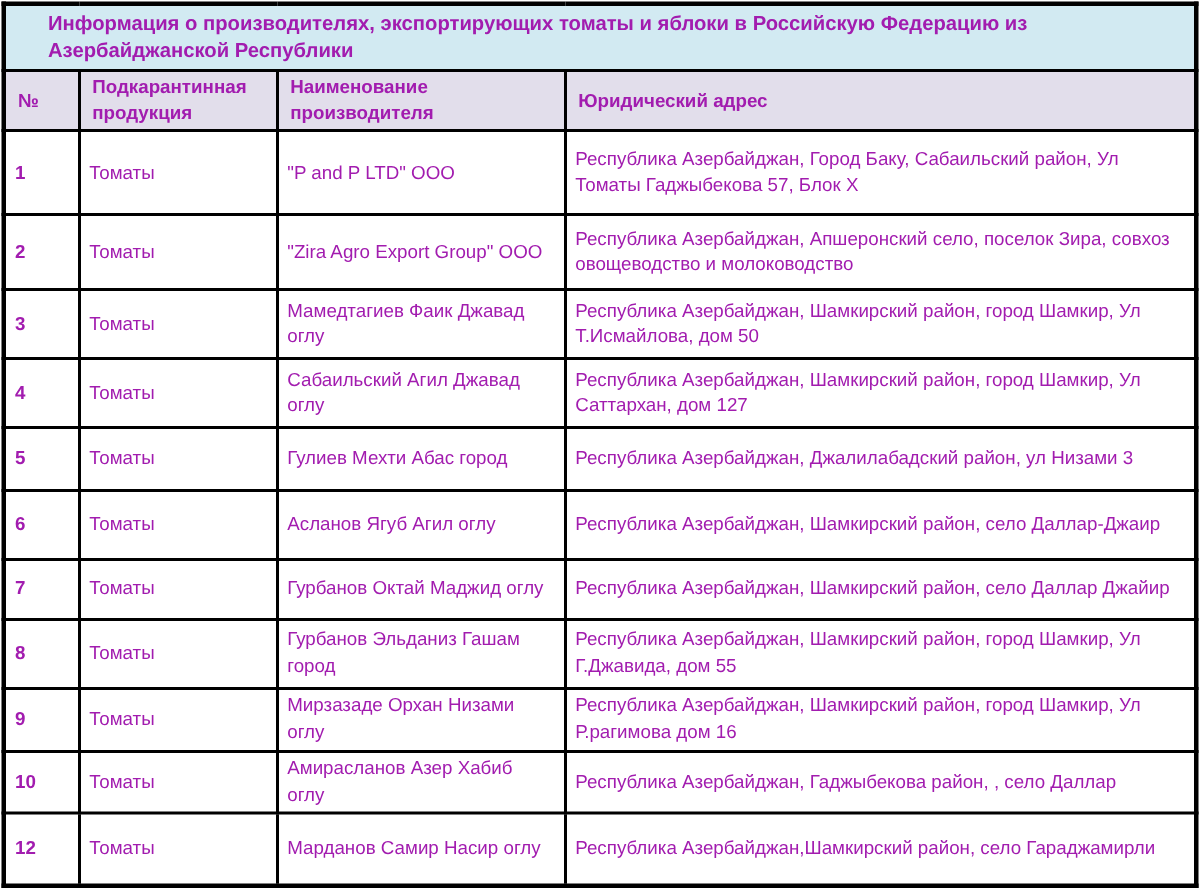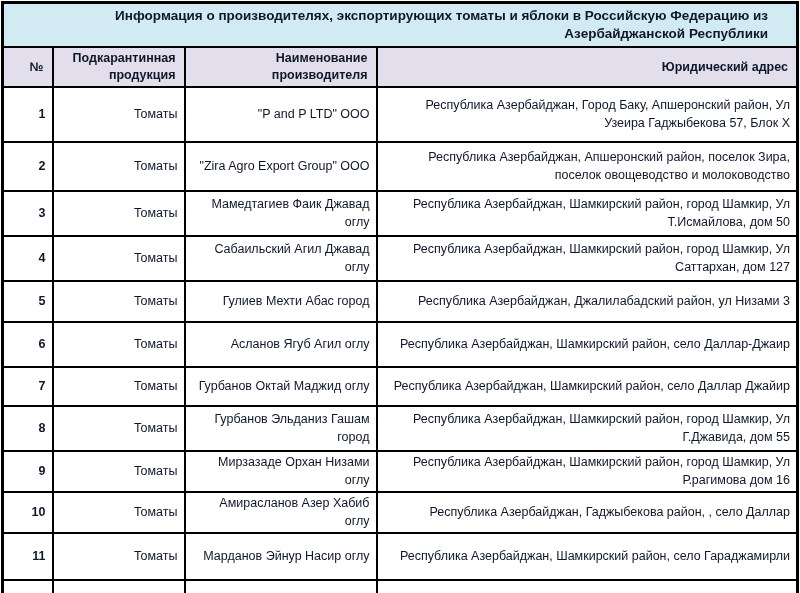--- a/index.html
+++ b/index.html
@@ -21,23 +21,23 @@
     border-collapse: collapse;
     table-layout: fixed;
     border: 3px solid var(--border, #000000);
   }
   col.c1 { width: 50px; }
   col.c2 { width: 132px; }
   col.c3 { width: 192px; }
   col.c4 { width: auto; }
   th, td {
     border: 2px solid var(--border, #000000);
-    text-align: right;
+    text-align: left;
     vertical-align: middle;
-    color: #0f172a;
+    color: #a21caf;
     padding: 2px 6px;
     box-sizing: border-box;
   }
   th.title-cell {
     background: var(--title-bg, #d2eaf2);
     font-size: 13.5px;
     font-weight: bold;
     line-height: 1.35;
     height: 30px;
     padding: 3px 28px;
@@ -90,27 +90,27 @@
         <th>Подкарантинная продукция</th>
         <th>Наименование производителя</th>
         <th>Юридический адрес</th>
       </tr>
     </thead>
     <tbody>
       <tr>
           <td class="cell-num">1</td>
           <td>Томаты</td>
           <td>"P and P LTD" ООО</td>
-          <td>Республика Азербайджан, Город Баку, Апшеронский район, Ул Узеира Гаджыбекова 57, Блок X</td>
+          <td>Республика Азербайджан, Город Баку, Сабаильский район, Ул Томаты Гаджыбекова 57, Блок X</td>
         </tr>
         <tr>
           <td class="cell-num">2</td>
           <td>Томаты</td>
           <td>"Zira Agro Export Group" ООО</td>
-          <td>Республика Азербайджан, Апшеронский район, поселок Зира, поселок овощеводство и молоководство</td>
+          <td>Республика Азербайджан, Апшеронский село, поселок Зира, совхоз овощеводство и молоководство</td>
         </tr>
         <tr>
           <td class="cell-num">3</td>
           <td>Томаты</td>
           <td>Мамедтагиев Фаик Джавад оглу</td>
           <td>Республика Азербайджан, Шамкирский район, город Шамкир, Ул Т.Исмайлова, дом 50</td>
         </tr>
         <tr>
           <td class="cell-num">4</td>
           <td>Томаты</td>
@@ -147,26 +147,20 @@
           <td>Мирзазаде Орхан Низами оглу</td>
           <td>Республика Азербайджан, Шамкирский район, город Шамкир, Ул Р.рагимова дом 16</td>
         </tr>
         <tr>
           <td class="cell-num">10</td>
           <td>Томаты</td>
           <td>Амирасланов Азер Хабиб оглу</td>
           <td>Республика Азербайджан, Гаджыбекова район, ,  село Даллар</td>
         </tr>
         <tr>
-          <td class="cell-num">11</td>
-          <td>Томаты</td>
-          <td>Марданов Эйнур Насир оглу</td>
-          <td>Республика Азербайджан, Шамкирский район, село Гараджамирли</td>
-        </tr>
-        <tr>
           <td class="cell-num">12</td>
           <td>Томаты</td>
           <td>Марданов Самир Насир оглу</td>
           <td>Республика Азербайджан,Шамкирский район, село Гараджамирли</td>
         </tr>
     </tbody>
   </table>
 </div>
 
 </body></html>

